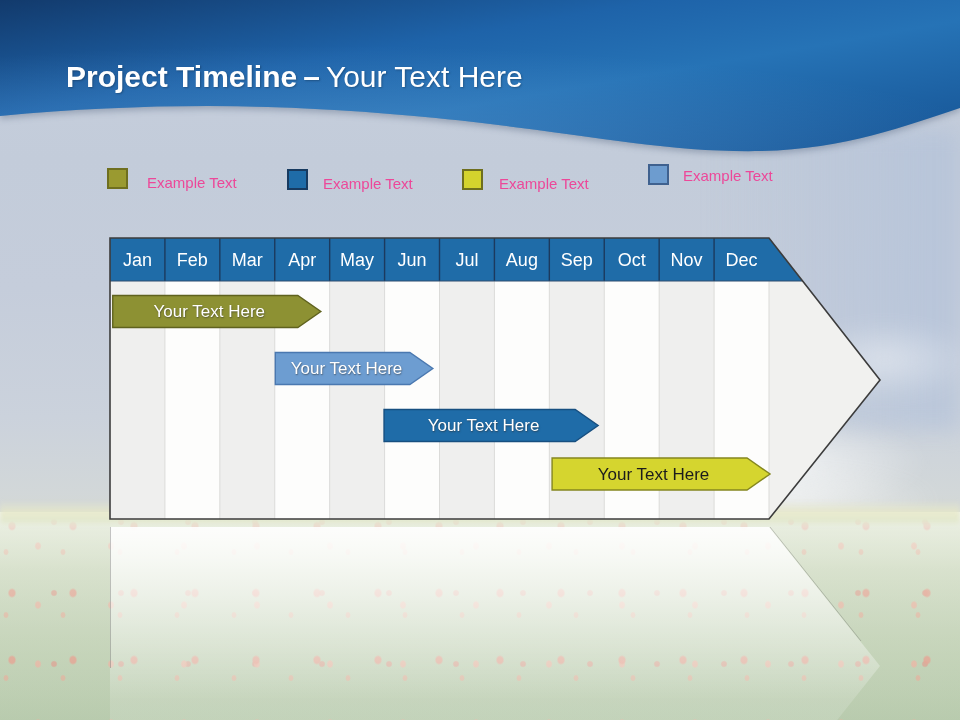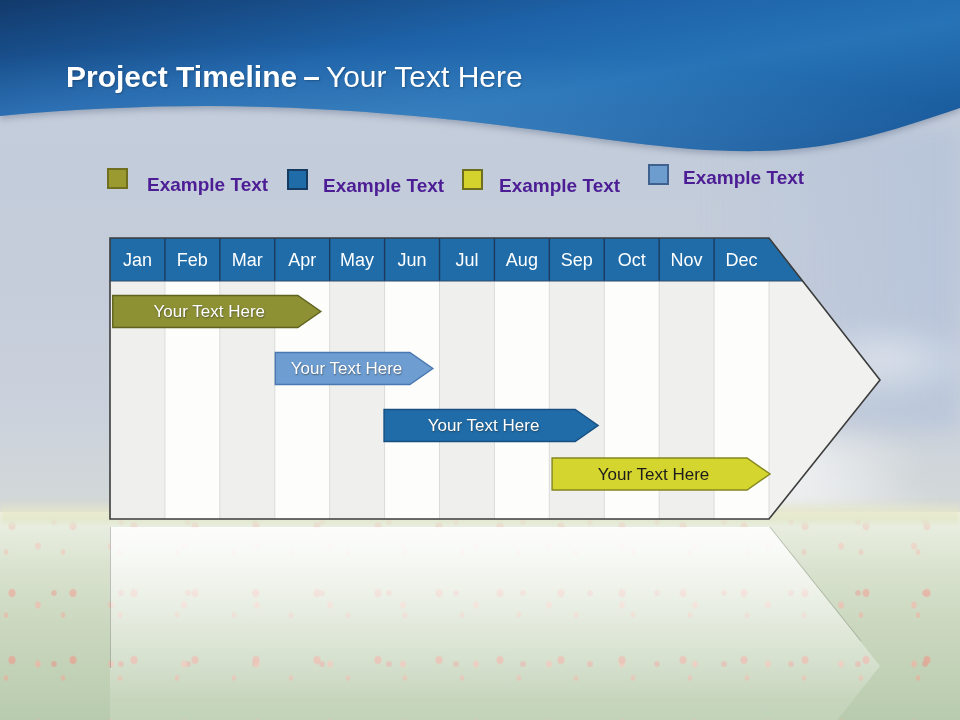--- a/index.html
+++ b/index.html
@@ -57,21 +57,21 @@
   .title{
     position:absolute;left:66px;top:60px;color:#ffffff;font-size:30px;
     text-shadow:1px 1px 2px rgba(0,0,0,0.25);white-space:nowrap;
   }
   .title .b{font-weight:bold;margin-top:8px;}
   .title .sep{font-weight:bold;padding:0 6px;}
   .title .l{font-weight:normal;}
   
   .legend-item{position:absolute;height:24px;}
   .legend-swatch{position:absolute;width:21px;height:21px;border:2px solid #000;box-sizing:border-box;}
-  .legend-label{position:absolute;font-size:19px;font-weight:bold;color:#4c1d95;white-space:nowrap;}
+  .legend-label{position:absolute;font-size:15px;font-weight:normal;color:#ec4899;white-space:nowrap;}
   .li1{left:107px;top:167px;} .li1 .legend-swatch{left:0;top:1px;} .li1 .legend-label{left:40px;top:7px;}
   .li2{left:287px;top:167px;} .li2 .legend-swatch{left:0;top:2px;} .li2 .legend-label{left:36px;top:8px;}
   .li3{left:462px;top:167px;} .li3 .legend-swatch{left:0;top:2px;} .li3 .legend-label{left:37px;top:8px;}
   .li4{left:648px;top:162px;} .li4 .legend-swatch{left:0;top:2px;} .li4 .legend-label{left:35px;top:5px;}
   
   svg text{font-family:"Liberation Sans",sans-serif;}
   #months-g text{font-size:18px;fill:#ffffff;}
   #bars-g text{font-size:17px;}
   #bars-g text.shadowed{text-shadow:0.5px 1.2px 1.5px rgba(45,45,45,0.6);}
 </style>

